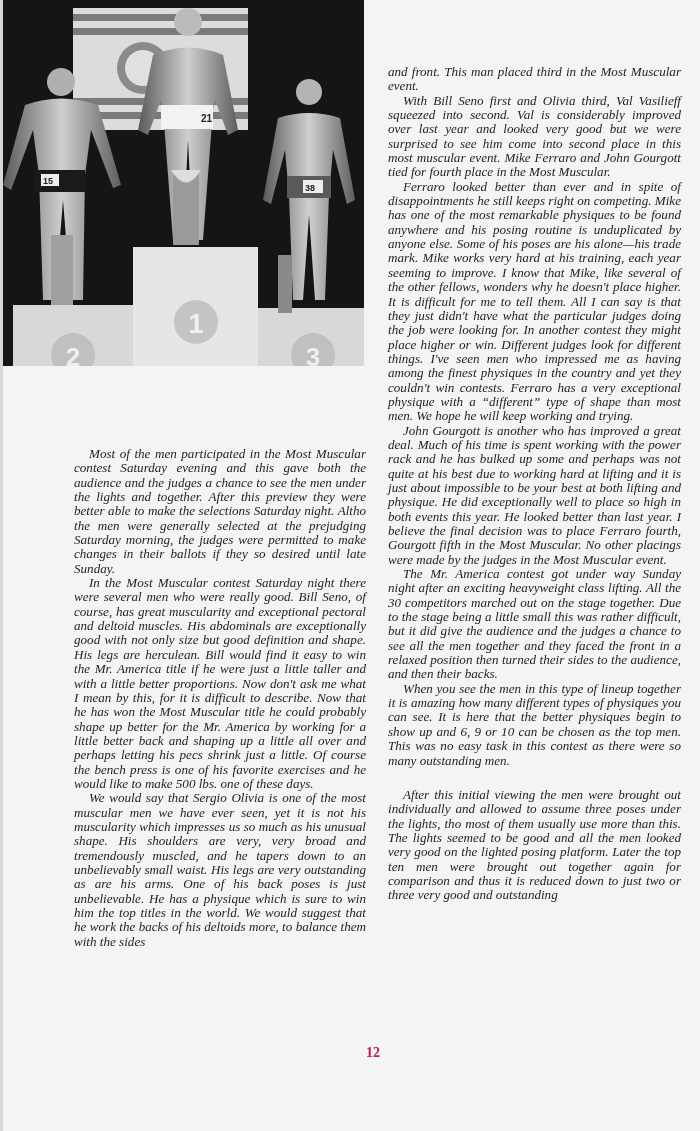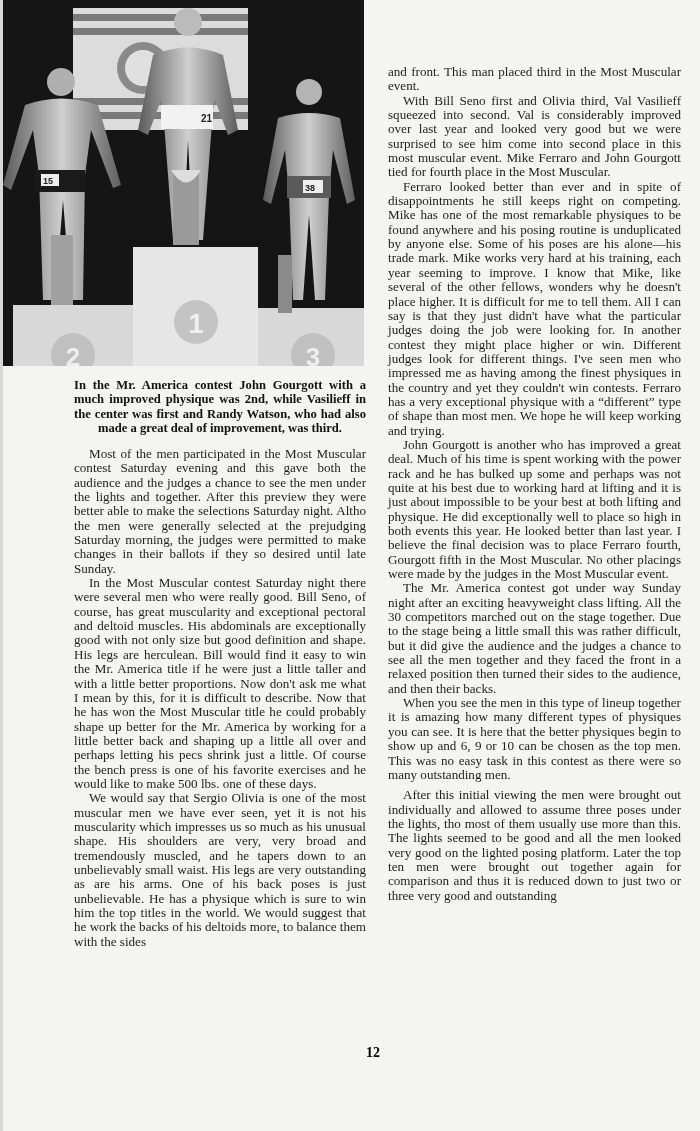--- a/index.html
+++ b/index.html
@@ -27,26 +27,26 @@
     text-align: justify; text-align-last: center;
     color: #111;
   }
   
   .col {
     position: absolute; font-size: 13.1px; line-height: 14.35px;
     text-align: justify; color: #1e1e1e;
   }
   .col-left { left: 74px; top: 447px; width: 292px; }
   .col-right { left: 388px; top: 65px; width: 293px; }
-  .col p { margin: 0; text-indent: 15px; }
+  .col p { margin: 0; text-indent: 15px; font-style: italic; }
   .col p.cont { text-indent: 0; }
-  .col p.gap { margin-top: 6px; }
+  .col p.gap { margin-top: 20px; }
   .page-number {
     position: absolute; left: 366px; top: 1045px;
-    font-weight: bold; font-size: 14px; color: #000000;
+    font-weight: bold; font-size: 14px; color: #be185d;
   }
 </style>
 </head>
 <body>
 
 <div class="page">
   <div class="left-edge"></div>
 
   <div class="photo">
     <svg width="361" height="366" viewBox="0 0 361 366" xmlns="http://www.w3.org/2000/svg">
@@ -103,21 +103,20 @@
         <circle cx="306" cy="92" r="13" fill="#b4b4b4"></circle>
         <path d="M275 118 Q306 108 337 118 L352 200 L344 204 L330 150 L326 195 L322 300 L312 300 L306 215 L300 300 L290 300 L286 195 L282 150 L268 204 L260 200 Z" fill="url(#skin)"></path>
         <rect x="284" y="176" width="44" height="22" fill="#5a5a5a"></rect>
         <rect x="300" y="180" width="20" height="13" fill="#eee"></rect>
         <text x="302" y="191" font-family="Liberation Sans, sans-serif" font-size="9" font-weight="bold" fill="#222">38</text>
         <rect x="275" y="255" width="14" height="58" fill="#8a8a8a"></rect>
       </g>
     </svg>
   </div>
 
-  <div class="caption">In the Mr. America contest John Gourgott with a much improved physique was 2nd, while Vasilieff in the center was first and Randy Watson, who had also made a great deal of improvement, was third.</div>
 
   <div class="col col-left">
     <p>Most of the men participated in the Most Muscular contest Saturday evening and this gave both the audience and the judges a chance to see the men under the lights and together. After this preview they were better able to make the selections Saturday night. Altho the men were generally selected at the prejudging Saturday morning, the judges were permitted to make changes in their ballots if they so desired until late Sunday.</p>
     <p>In the Most Muscular contest Saturday night there were several men who were really good. Bill Seno, of course, has great muscularity and exceptional pectoral and deltoid muscles. His abdominals are exceptionally good with not only size but good definition and shape. His legs are herculean. Bill would find it easy to win the Mr. America title if he were just a little taller and with a little better proportions. Now don't ask me what I mean by this, for it is difficult to describe. Now that he has won the Most Muscular title he could probably shape up better for the Mr. America by working for a little better back and shaping up a little all over and perhaps letting his pecs shrink just a little. Of course the bench press is one of his favorite exercises and he would like to make 500 lbs. one of these days.</p>
     <p>We would say that Sergio Olivia is one of the most muscular men we have ever seen, yet it is not his muscularity which impresses us so much as his unusual shape. His shoulders are very, very broad and tremendously muscled, and he tapers down to an unbelievably small waist. His legs are very outstanding as are his arms. One of his back poses is just unbelievable. He has a physique which is sure to win him the top titles in the world. We would suggest that he work the backs of his deltoids more, to balance them with the sides</p>
   </div>
 
   <div class="col col-right">
     <p class="cont">and front. This man placed third in the Most Muscular event.</p>
     <p>With Bill Seno first and Olivia third, Val Vasilieff squeezed into second. Val is considerably improved over last year and looked very good but we were surprised to see him come into second place in this most muscular event. Mike Ferraro and John Gourgott tied for fourth place in the Most Muscular.</p>

